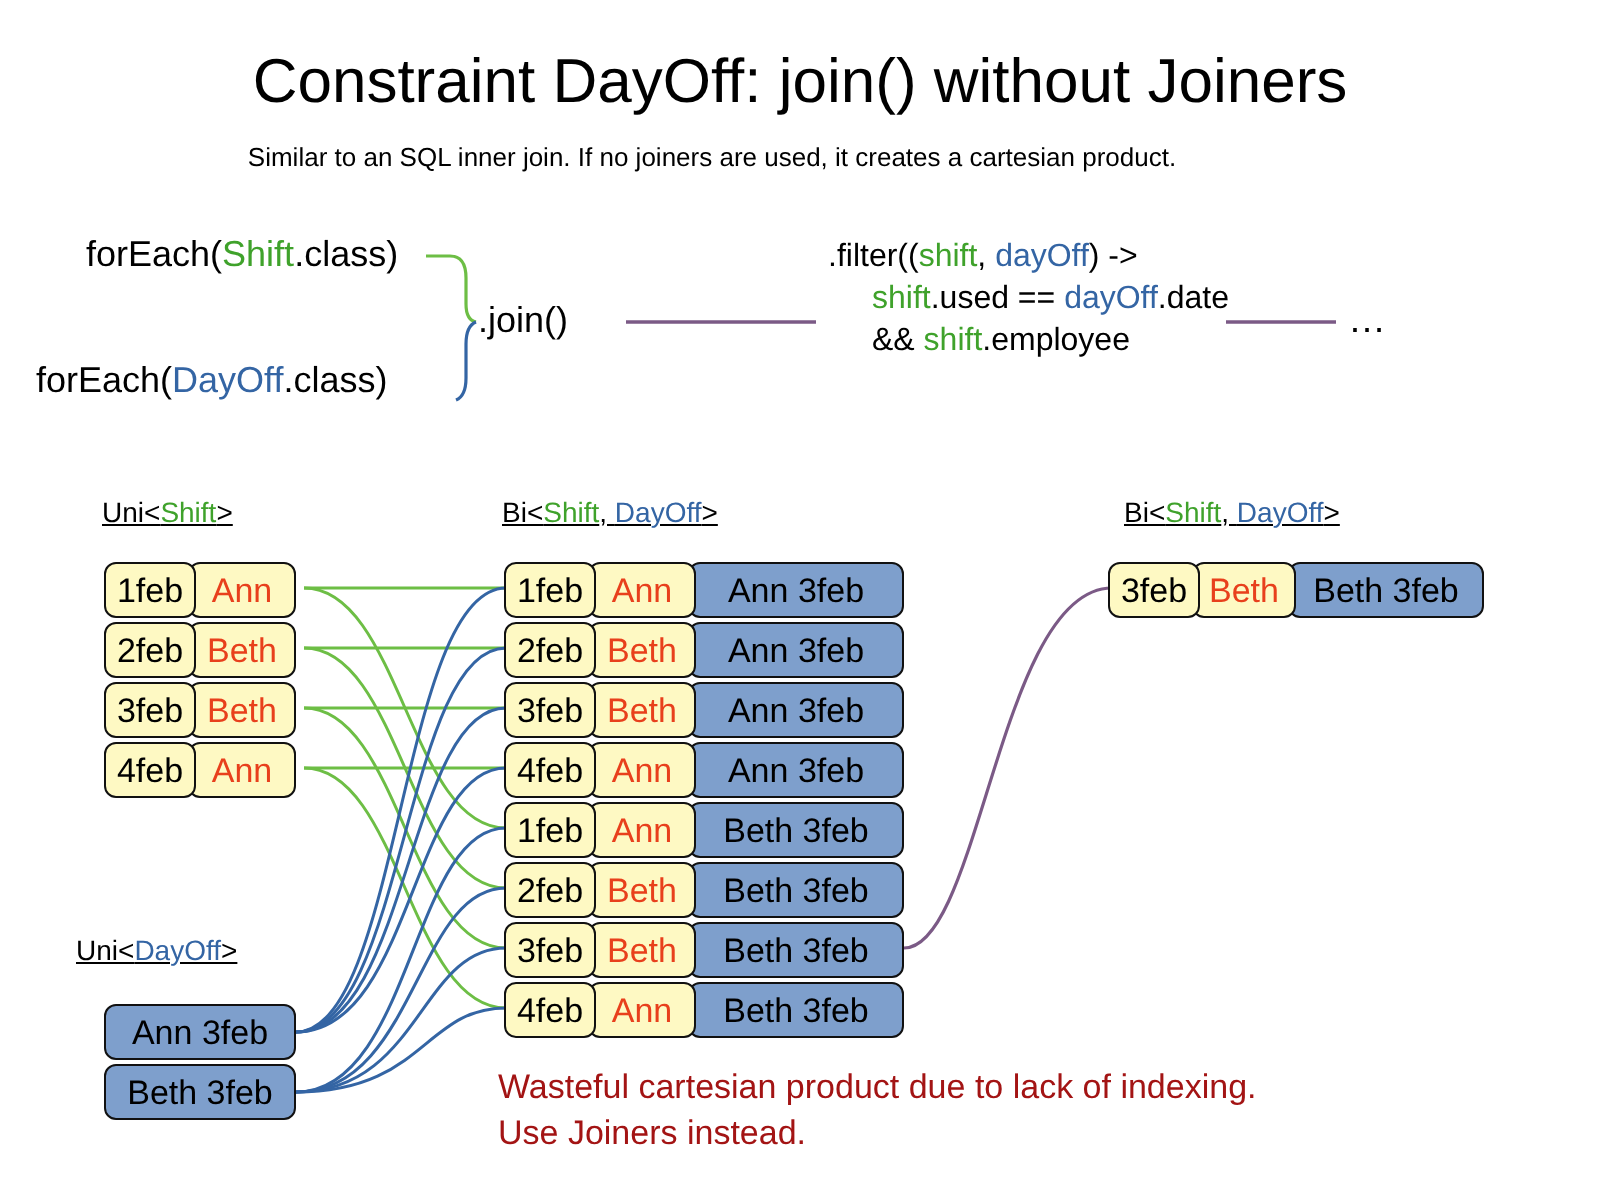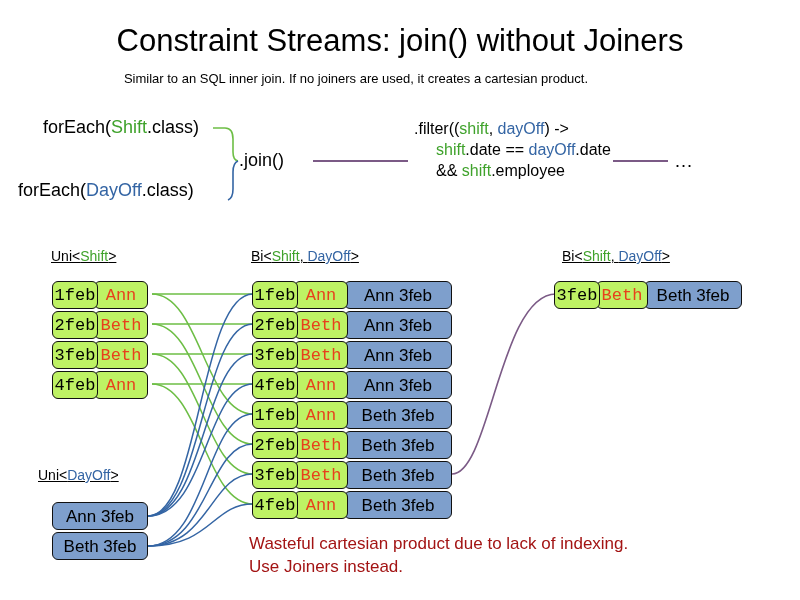--- a/index.html
+++ b/index.html
@@ -103,21 +103,21 @@
     border: 1.6px solid #111111;
     border-radius: 6px;
     display: flex;
     align-items: center;
     justify-content: center;
     font-size: 17px;
     line-height: 17px;
     white-space: nowrap;
     position: relative;
   }
-  .cell.green { background: #bef264; font-family: Liberation Mono, monospace; }
+  .cell.green { background: #fef9c3; }
   .cell.blue  { background: #7E9FCC; }
   .cell.date  { color: #000000; }
   .cell.name  { color: #E8401C; }
   .cell.pair  { color: #000000; }
 
   .c-date { width: 46px; margin-right: -4px; }
   .c-name { width: 54px; }
   .c-pair { width: 108px; margin-left: -4px; }
 
   .c-do     { width: 96px; }
@@ -173,32 +173,32 @@
       <path d="M148 516 C206 516 206 384 253 384"></path>
       <path d="M148 546 C206 546 206 414 253 414"></path>
       <path d="M148 546 C208 546 208 444 253 444"></path>
       <path d="M148 546 C210 546 210 474 253 474"></path>
       <path d="M148 546 C212 546 212 504 253 504"></path>
     </g>
 
     <path d="M452 474 C490 474 500 294 556 294" fill="none" stroke="#7B5A86" stroke-width="1.6"></path>
   </svg>
 
-  <div class="title">Constraint Streams: join() without Joiners</div>
+  <div class="title">Constraint DayOff: join() without Joiners</div>
   <div class="subtitle">Similar to an SQL inner join. If no joiners are used, it creates a cartesian product.</div>
 
   <div class="code foreach-1"><span>forEach(</span><span class="kw-shift">Shift</span><span>.class)</span></div>
 
   <div class="code foreach-2"><span>forEach(</span><span class="kw-dayoff">DayOff</span><span>.class)</span></div>
 
   <div class="code joinlabel">.join()</div>
 
   <div class="filterblk">
     <div class="l1"><span>.filter((</span><span class="kw-shift">shift</span><span>, </span><span class="kw-dayoff">dayOff</span><span>) -&gt;</span></div>
-    <div class="l2"><span class="kw-shift">shift</span><span>.date == </span><span class="kw-dayoff">dayOff</span><span>.date</span></div>
+    <div class="l2"><span class="kw-shift">shift</span><span>.used == </span><span class="kw-dayoff">dayOff</span><span>.date</span></div>
     <div class="l3"><span>&amp;&amp; </span><span class="kw-shift">shift</span><span>.employee</span></div>
   </div>
 
   <div class="ellipsis">…</div>
 
   <div class="streamlabel lbl-uni-shift"><span>Uni&lt;</span><span class="kw-shift">Shift</span><span>&gt;</span></div>
 
   <div class="streamlabel lbl-bi-mid"><span>Bi&lt;</span><span class="kw-shift">Shift</span><span>, </span><span class="kw-dayoff">DayOff</span><span>&gt;</span></div>
 
   <div class="streamlabel lbl-bi-right"><span>Bi&lt;</span><span class="kw-shift">Shift</span><span>, </span><span class="kw-dayoff">DayOff</span><span>&gt;</span></div>

